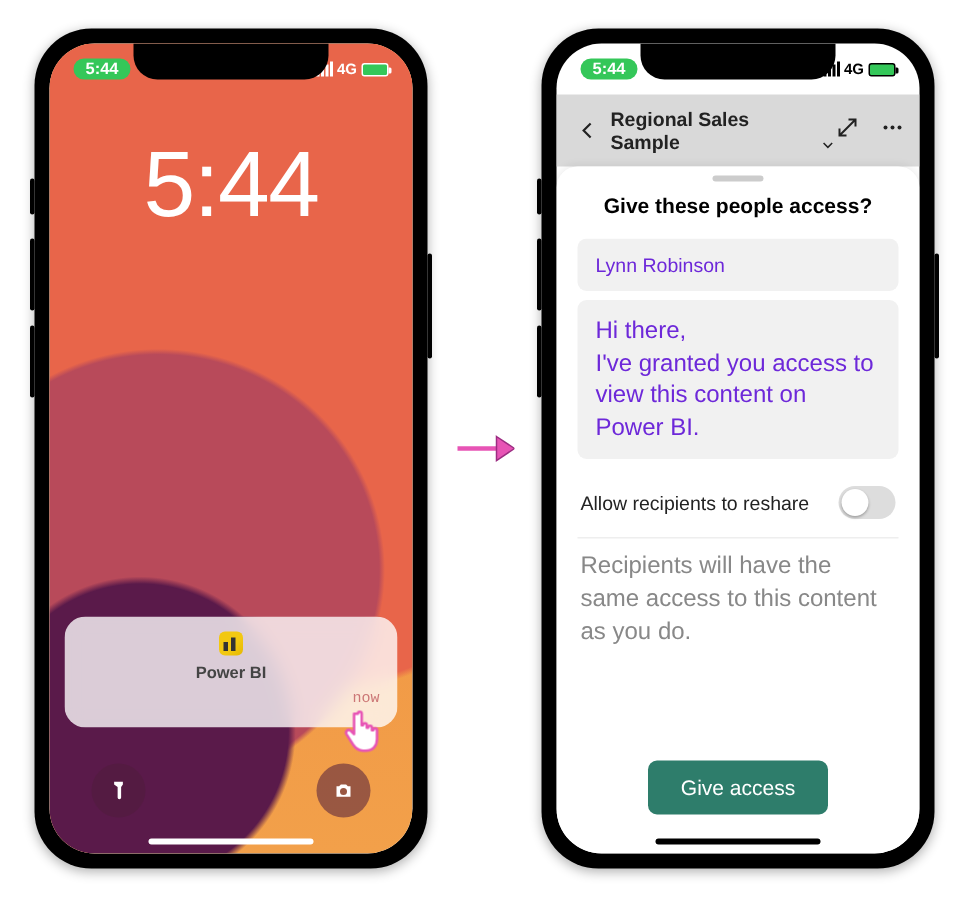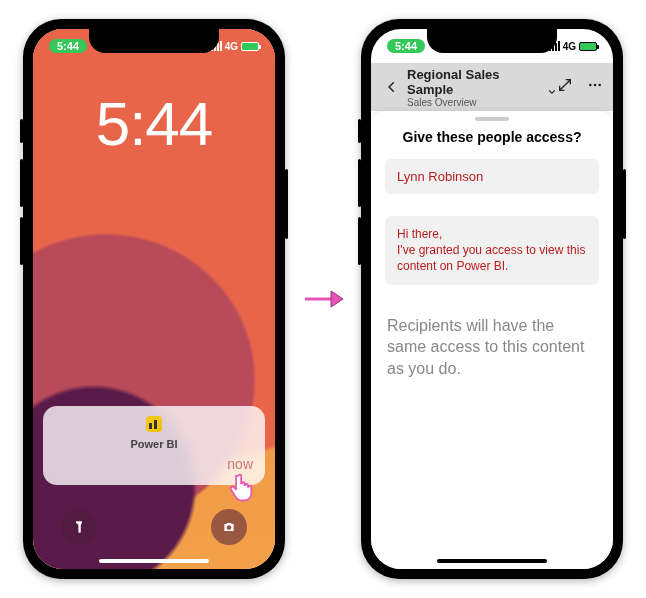--- a/index.html
+++ b/index.html
@@ -123,21 +123,21 @@
   }
   .notif-head { display:flex; align-items:center; gap:6px; margin-bottom:3px;flex-direction:column; }
   .notif-icon {
     width:16px; height:16px; border-radius:4px;
     background: linear-gradient(135deg,#f2c811 60%, #e6b800 100%);
     position:relative;
   }
   .notif-icon::before { content:""; position:absolute; left:3px; bottom:3px; width:3px; height:6px; background:#333; }
   .notif-icon::after  { content:""; position:absolute; left:8px; bottom:3px; width:3px; height:9px; background:#333; }
   .notif-app { font-weight:600; font-size:11px; color:#444; }
-  .notif-time { margin-left:auto; font-size:14px; color:#c77; }
+  .notif-time { margin-left:auto; font-size:10px; color:#c77;font-family:Liberation Mono, monospace; }
   .notif-body { font-size:11px; line-height:1.3; color:#444; }
   .hand-cursor {
     position:absolute; right:16px; bottom:66px;
     width:34px; height:34px;
     z-index:60;
   }
   .lock-bottom {
     position:absolute; bottom:24px; left:0; right:0;
     display:flex; justify-content:space-between; padding:0 28px;
   }
@@ -181,24 +181,24 @@
     background:#fff;
     border-radius: 14px 14px 0 0;
     box-shadow: 0 -1px 6px rgba(0,0,0,.08);
     display:flex; flex-direction:column;
   }
   .sheet-handle { width:34px; height:4px; background:#ccc; border-radius:3px; margin:6px auto 8px; }
   .sheet-title { font-size:14px; font-weight:700; text-align:center; margin-bottom:14px; padding:0 16px; }
   .sheet-body { flex:1; overflow:auto; padding:0 14px; }
   .field {
     background:#f1f1f1; border-radius:6px;
-    padding:10px 12px; font-size:13px; color:#b91c1c;
-    margin-bottom:22px;
-  }
-  .field.msg { font-size:12px; line-height:1.35; white-space:pre-line; min-height:64px; }
+    padding:10px 12px; font-size:13px; color:#6d28d9;
+    margin-bottom:6px;
+  }
+  .field.msg { font-size:16px; line-height:1.35; white-space:pre-line; min-height:64px; }
   .row {
     display:flex; align-items:center; justify-content:space-between;
     padding:12px 2px; font-size:13px; color:#222;
     border-bottom:1px solid #eee;
   }
   .row:last-of-type { border-bottom:none; }
   .chev-right { color:#888; }
   .toggle {
     width:38px; height:22px; border-radius:12px; background:#ddd;
     position:relative;
@@ -313,21 +313,20 @@
               <path d="M15 4l-8 8 8 8" fill="none" stroke="#222" stroke-width="2.5"></path>
             </svg>
         </div>
         <div class="hdr-titles">
           <div class="hdr-title">
             <span>Regional Sales Sample</span>
             <svg width="10" height="10" viewBox="0 0 24 24">
                 <path d="M5 8l7 7 7-7" fill="none" stroke="#222" stroke-width="2.5"></path>
               </svg>
           </div>
-          <div class="hdr-sub">Sales Overview</div>
         </div>
         <div class="hdr-actions">
           <span>
             <svg width="16" height="16" viewBox="0 0 24 24">
                 <path d="M4 20L20 4M13 4h7v7M11 20H4v-7" fill="none" stroke="#222" stroke-width="2"></path>
               </svg>
           </span>
           <span>
             <svg width="16" height="16" viewBox="0 0 24 24">
                 <circle cx="5" cy="12" r="2" fill="#222"></circle>
@@ -340,22 +339,27 @@
 
       <div class="sheet">
         <div class="sheet-handle"></div>
         <div class="sheet-title">Give these people access?</div>
         <div class="sheet-body">
           <div class="field">Lynn Robinson</div>
           <div class="field msg">Hi there,
 I've granted you access to view this content on Power BI.</div>
 
 
+          <div class="row">
+            <span>Allow recipients to reshare</span>
+            <span class="toggle"></span>
+          </div>
 
           <div class="hint">Recipients will have the same access to this content as you do.</div>
         </div>
+        <div class="primary-btn">Give access</div>
       </div>
 
       <div class="home-indicator"></div>
     </div>
   </div>
 
 </div>
 
 </body></html>

